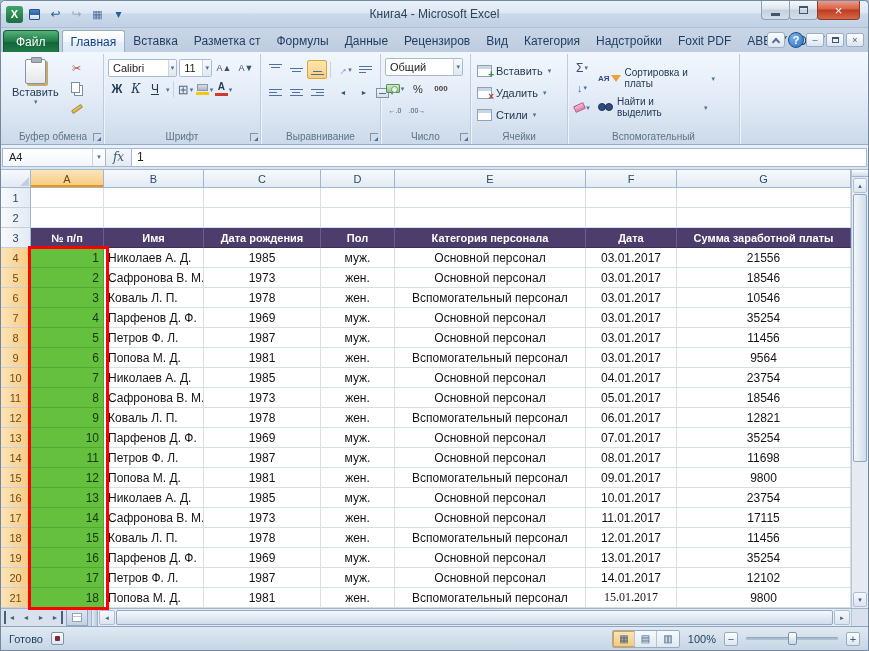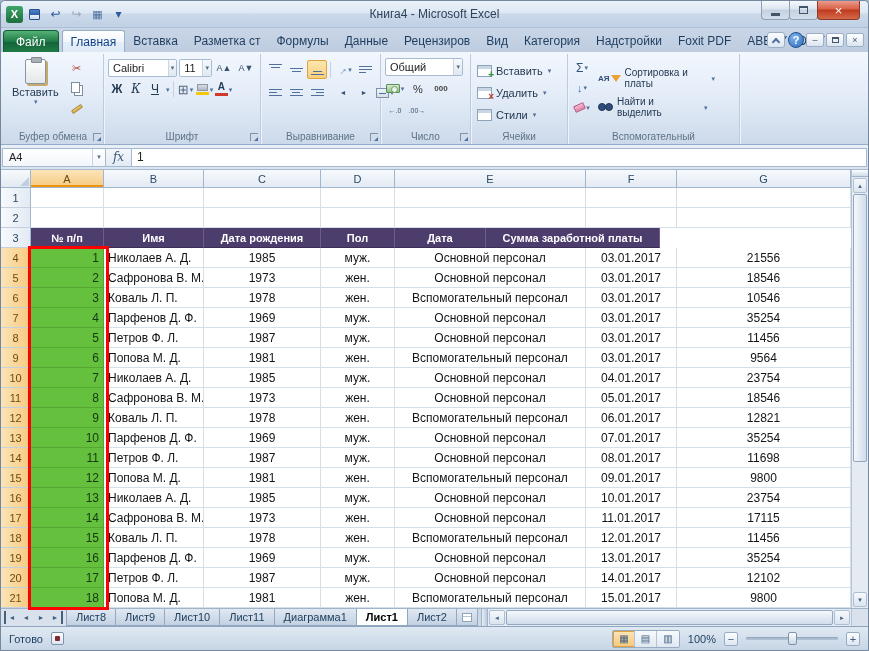--- a/index.html
+++ b/index.html
@@ -508,20 +508,21 @@
           <div class="cell" style="width: 191px;"></div>
           <div class="cell" style="width: 91px;"></div>
           <div class="cell" style="width: 174px;"></div>
         </div>
         <div class="grid-row">
           <div class="rowhdr">3</div>
           <div class="cell thead" style="width: 73px;">№ п/п</div>
           <div class="cell thead" style="width: 100px; text-align: right;">Имя</div>
           <div class="cell thead" style="width: 117px;">Дата рождения</div>
           <div class="cell thead" style="width: 74px;">Пол</div>
+          <div class="cell thead" style="width: 191px;">Категория персонала</div>
           <div class="cell thead" style="width: 91px;">Дата</div>
           <div class="cell thead" style="width: 174px;">Сумма заработной платы</div>
         </div>
         <div class="grid-row">
           <div class="rowhdr sel">4</div>
           <div class="cell greensel" style="justify-content: flex-end; width: 73px;">1</div>
           <div class="cell" style="justify-content: flex-start; width: 100px;">Николаев А. Д.</div>
           <div class="cell" style="justify-content: center; width: 117px;">1985</div>
           <div class="cell" style="justify-content: center; width: 74px;">муж.</div>
           <div class="cell" style="justify-content: center; width: 191px;">Основной персонал</div>
@@ -688,49 +689,40 @@
           <div class="cell" style="justify-content: center; width: 91px;">14.01.2017</div>
           <div class="cell" style="justify-content: center; width: 174px;">12102</div>
         </div>
         <div class="grid-row">
           <div class="rowhdr sel">21</div>
           <div class="cell greensel" style="justify-content: flex-end; width: 73px;">18</div>
           <div class="cell" style="justify-content: flex-start; width: 100px;">Попова М. Д.</div>
           <div class="cell" style="justify-content: center; width: 117px;">1981</div>
           <div class="cell" style="justify-content: center; width: 74px;">жен.</div>
           <div class="cell" style="justify-content: center; width: 191px;">Вспомогательный персонал</div>
-          <div class="cell" style="justify-content: center; width: 91px;">15.01.2017</div>
+          <div class="cell" style="justify-content: center; width: 91px; font-family: Liberation Serif, serif;">15.01.2017</div>
           <div class="cell" style="justify-content: center; width: 174px;">9800</div>
         </div>
       </div>
     <div class="vscroll">
       <div class="vs-split"></div>
       <div class="vs-btn">▲</div>
       <div class="vs-thumb"></div>
       <div class="vs-track"></div>
       <div class="vs-btn">▼</div>
     </div>
   </div>
 
   <div class="sheetbar">
     <div class="snav">
       <span class="snavb first">◄</span>
       <span class="snavb">◄</span>
       <span class="snavb">►</span>
       <span class="snavb last">►</span>
     </div>
-    <div class="sheet-tabs">
-        <div class="stab">Лист8</div>
-        <div class="stab">Лист9</div>
-        <div class="stab">Лист10</div>
-        <div class="stab">Лист11</div>
-        <div class="stab">Диаграмма1</div>
-        <div class="stab active">Лист1</div>
-        <div class="stab">Лист2</div>
-      </div>
     <div class="instab">
         <span class="insic"></span>
       </div>
     <div class="tabsplit"></div>
     <div class="hscroll">
       <span class="hs-btn">◄</span>
       <span class="hs-thumb"></span>
       <span class="hs-btn">►</span>
     </div>
     <div class="sb-corner"></div>

